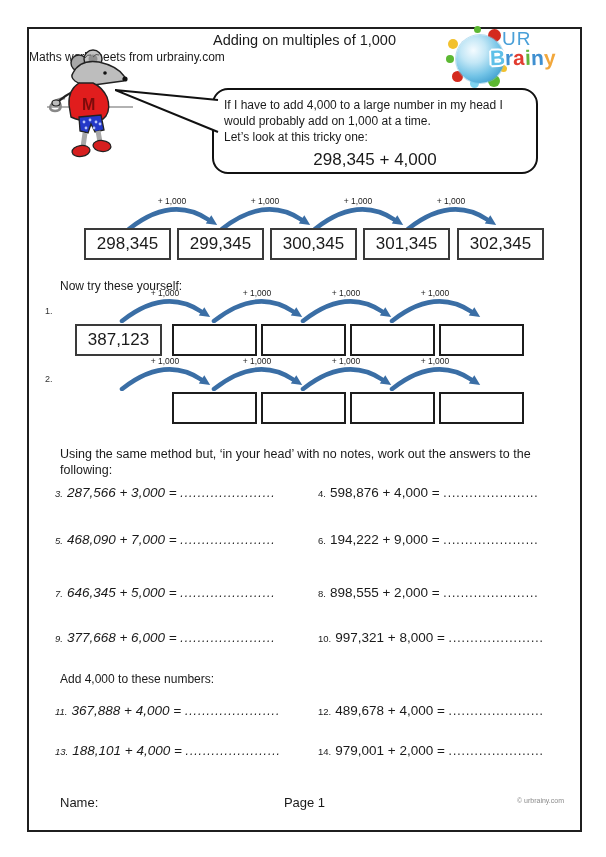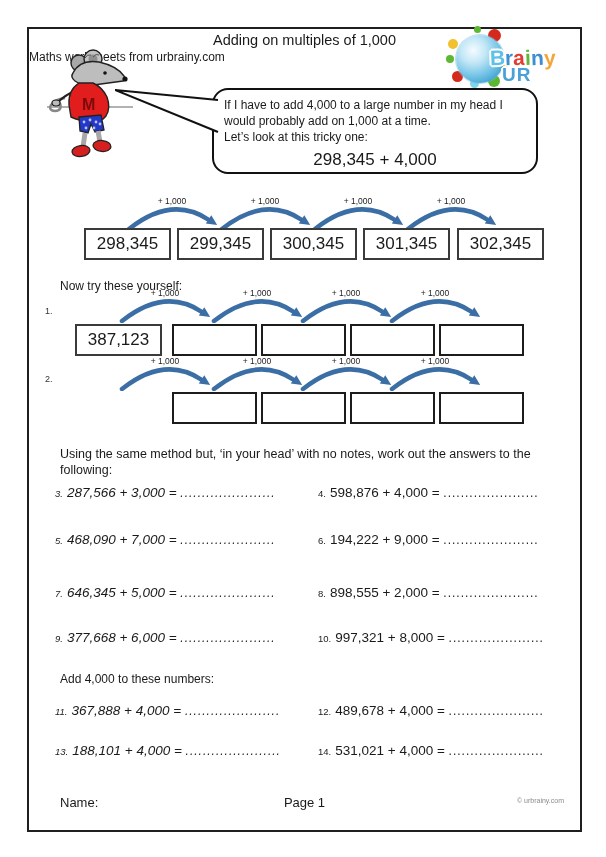--- a/index.html
+++ b/index.html
@@ -13,21 +13,21 @@
   }
   
   .title{position:absolute;top:3px;left:0;width:100%;text-align:center;font-size:14.5px;}
   .subtitle{position:absolute;top:21px;left:0;width:100%;text-align:left;font-size:12px;}
   
   .logo{position:absolute;top:2px;right:4px;width:128px;height:58px;}
   .globe{position:absolute;left:8px;top:4px;width:48px;height:48px;border-radius:50%;
     background:radial-gradient(circle at 36% 32%, #f4fbff 0%, #c3e7f6 28%, #72c3e6 58%, #3f9ecf 82%, #2f86b8 100%);
     box-shadow:0 0 0 1px rgba(120,190,225,.5);}
   .dot{position:absolute;border-radius:50%;}
-  .logo-text{position:absolute;left:54px;top:-2px;font-weight:bold;line-height:1;margin-top:36px;}
+  .logo-text{position:absolute;left:54px;top:-2px;font-weight:normal;line-height:1;}
   .logo-ur{font-size:19px;color:#4aa0d8;letter-spacing:1px;
     text-shadow:-2px 0 #fff,2px 0 #fff,0 -2px #fff,0 2px #fff,-1px -1px #fff,1px 1px #fff,-1px 1px #fff,1px -1px #fff;}
   .logo-brainy{position:absolute;left:42px;top:15px;font-size:21px;font-weight:bold;letter-spacing:0px;
     text-shadow:-2px 0 #fff,2px 0 #fff,0 -2px #fff,0 2px #fff,-1px -1px #fff,1px 1px #fff,-1px 1px #fff,1px -1px #fff;}
   .lb{display:inline-block;transform:rotate(-2deg);}
   .c-b{color:#5fc0e8}.c-r{color:#3f8fd0}.c-a{color:#e23c30}.c-i{color:#63b53a}.c-n{color:#3f8fd0}.c-y{color:#f2a73b}
   
   .mouse{position:absolute;left:14px;top:20px;width:95px;height:112px;}
   
   .bubble{position:absolute;left:183px;top:59px;width:322px;height:82px;border:2px solid #111;
@@ -233,19 +233,19 @@
   <div class="prob col-r" style="top:503px"><span class="pnum">6.</span><span>194,222 + 9,000 =</span> <span class="pdots">......................</span></div>
   <div class="prob col-l" style="top:556px"><span class="pnum">7.</span><span>646,345 + 5,000 =</span> <span class="pdots">......................</span></div>
   <div class="prob col-r" style="top:556px"><span class="pnum">8.</span><span>898,555 + 2,000 =</span> <span class="pdots">......................</span></div>
   <div class="prob col-l" style="top:601px"><span class="pnum">9.</span><span>377,668 + 6,000 =</span> <span class="pdots">......................</span></div>
   <div class="prob col-r" style="top:601px"><span class="pnum">10.</span><span>997,321 + 8,000 =</span> <span class="pdots">......................</span></div>
 
   <div class="heading" style="left:31px;top:643px">Add 4,000 to these numbers:</div>
   <div class="prob col-l" style="top:674px"><span class="pnum">11.</span><span>367,888 + 4,000 =</span> <span class="pdots">......................</span></div>
   <div class="prob col-r" style="top:674px"><span class="pnum">12.</span><span>489,678 + 4,000 =</span> <span class="pdots">......................</span></div>
   <div class="prob col-l" style="top:714px"><span class="pnum">13.</span><span>188,101 + 4,000 =</span> <span class="pdots">......................</span></div>
-  <div class="prob col-r" style="top:714px"><span class="pnum">14.</span><span>531,021 + 4,000 =</span> <span class="pdots">......................</span></div>
+  <div class="prob col-r" style="top:714px"><span class="pnum">14.</span><span>979,001 + 2,000 =</span> <span class="pdots">......................</span></div>
 
   <div class="footer-name">Name:</div>
   <div class="footer-page">Page 1</div>
   <div class="footer-copy">© urbrainy.com</div>
 
 </div>
 
 </body></html>

